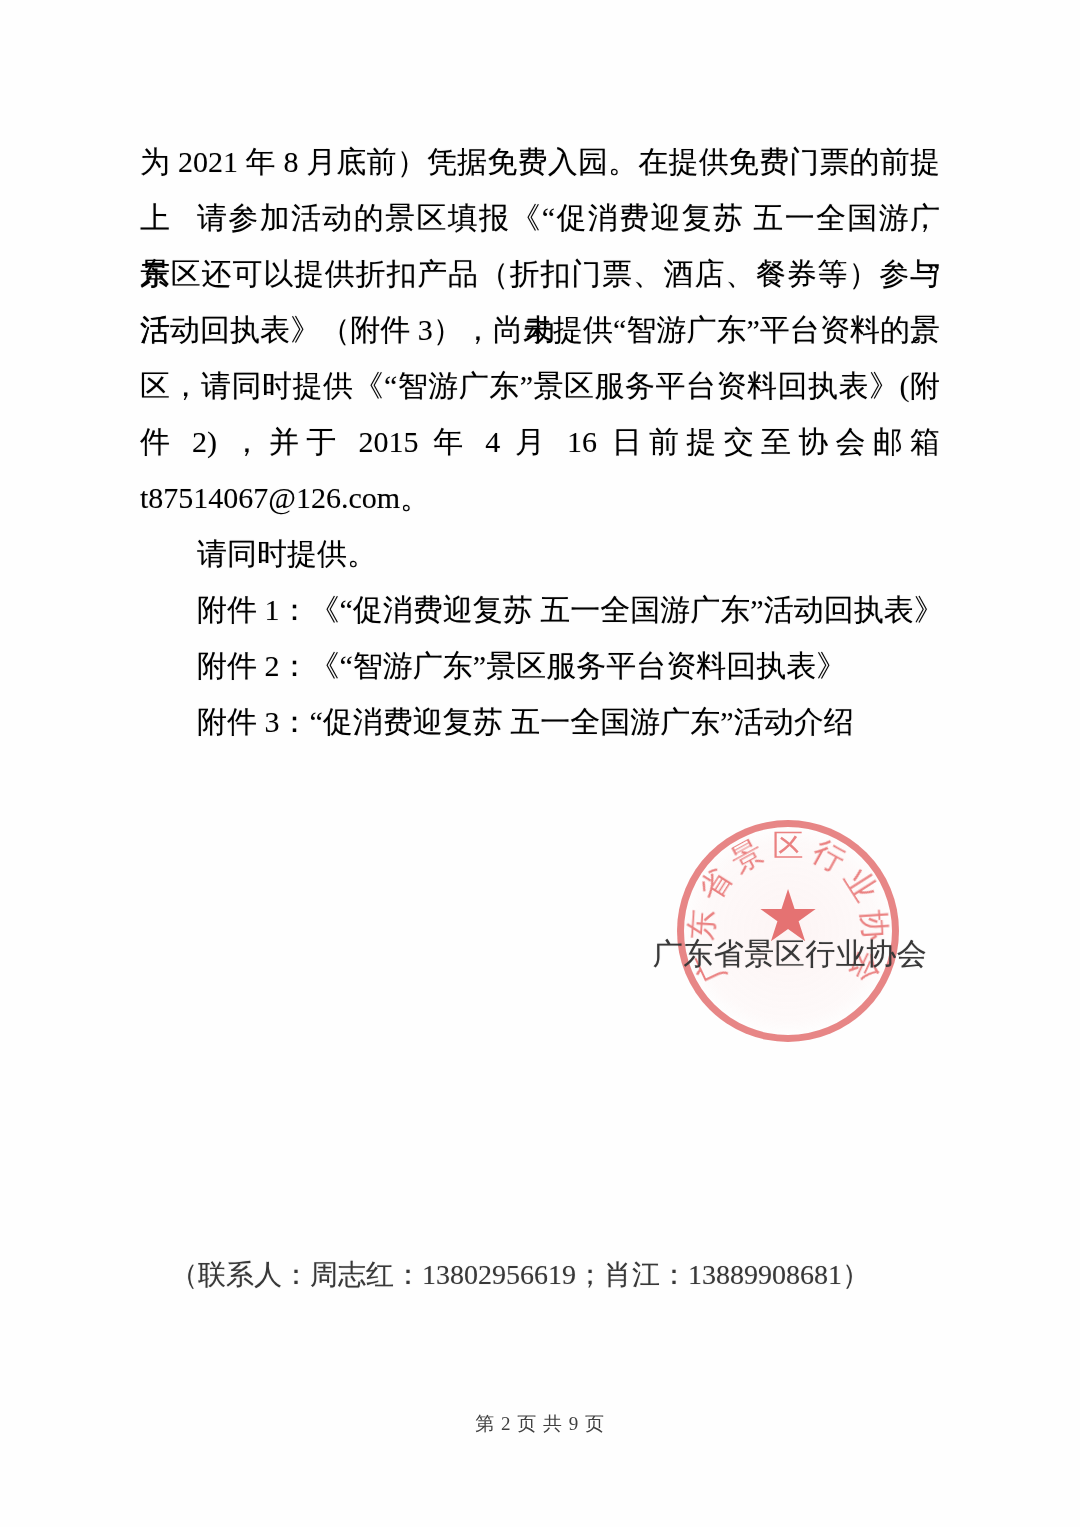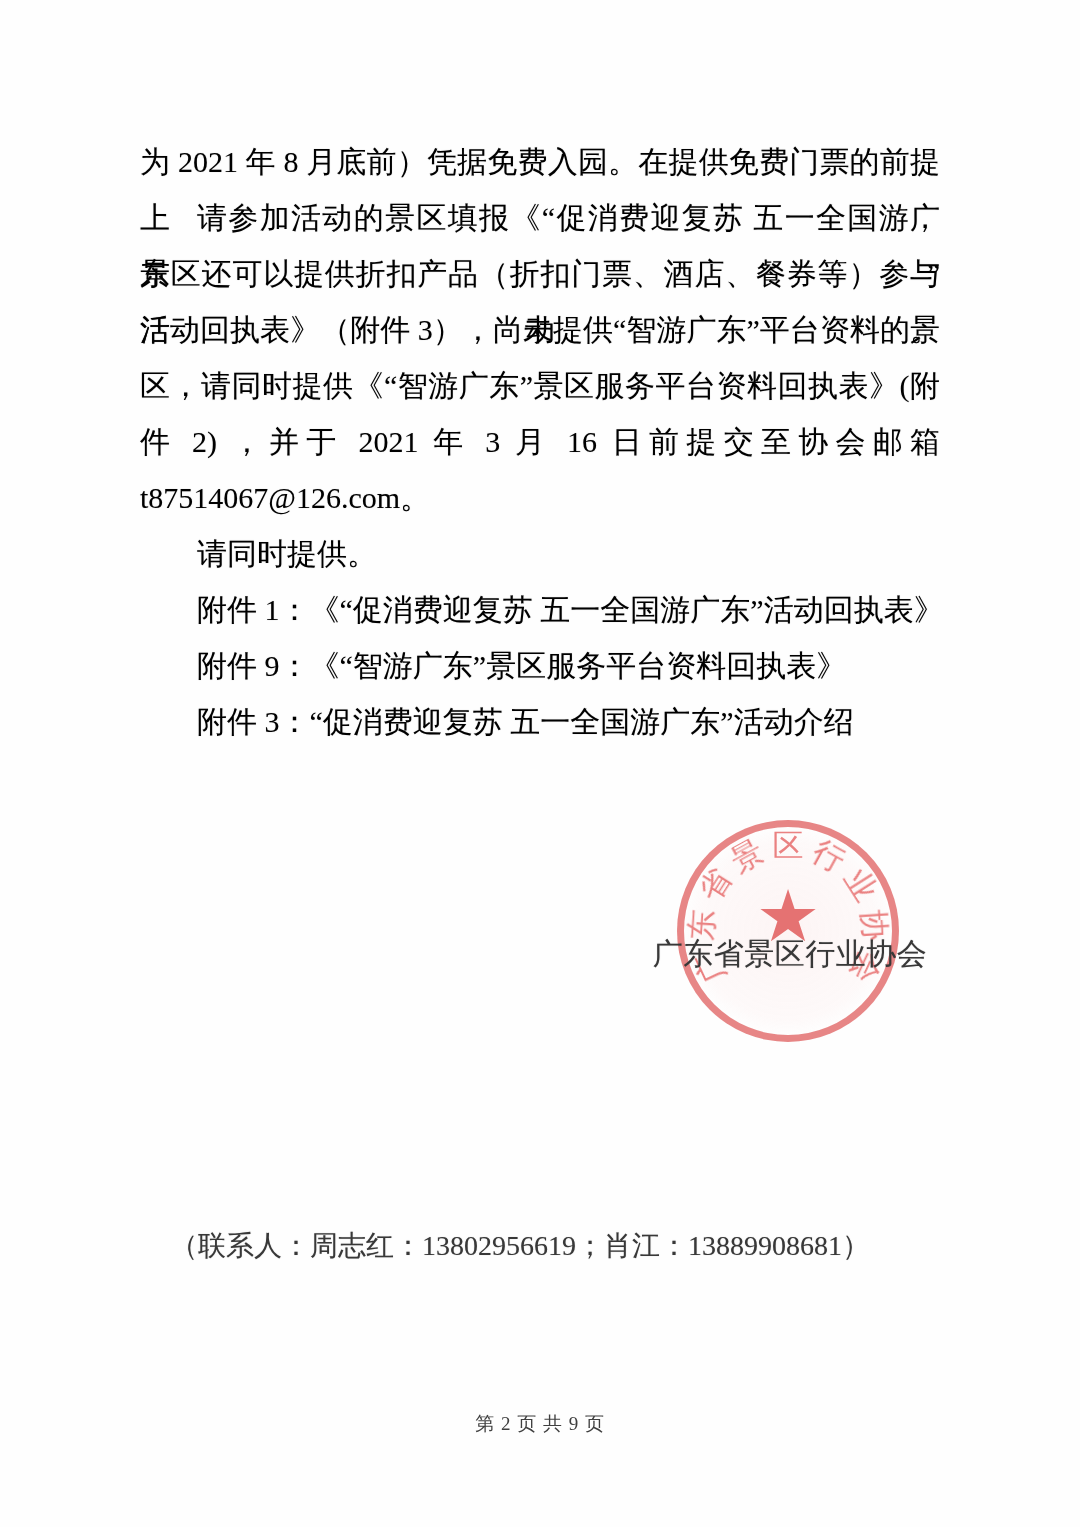--- a/index.html
+++ b/index.html
@@ -86,21 +86,21 @@
     text-shadow: 0 0 1px rgba(60,60,60,0.35);
     z-index: 2;
     white-space: nowrap;
   }
   .sig-org  { top: 936px; letter-spacing: 0.5px; text-align: center; }
   .sig-date { top: 993px; word-spacing: 4px; }
 
   .contact {
     position: absolute;
     left: 170px;
-    top: 1229px;
+    top: 1258px;
     font-size: 28px;
     line-height: 34px;
     color: #383838;
     text-shadow: 0 0 1px rgba(60,60,60,0.35);
     white-space: nowrap;
   }
   .footer {
     position: absolute;
     left: 0;
     top: 1412px;
@@ -116,25 +116,25 @@
 <body>
 
 <div class="page">
 
   <div class="body-text">
     <div class="line justify">为 2021 年 8 月底前）凭据免费入园。在提供免费门票的前提上，</div>
     <div class="line justify indent">请参加活动的景区填报《“促消费迎复苏 五一全国游广东”</div>
     <div class="line justify">景区还可以提供折扣产品（折扣门票、酒店、餐券等）参与活动。</div>
     <div class="line justify">活动回执表》（附件 3），尚未提供“智游广东”平台资料的景</div>
     <div class="line justify">区，请同时提供《“智游广东”景区服务平台资料回执表》(附</div>
-    <div class="line justify">件 2) ，并于 2021 年 3 月 16 日前提交至协会邮箱</div>
+    <div class="line justify">件 2) ，并于 2015 年 4 月 16 日前提交至协会邮箱</div>
     <div class="line">t87514067@126.com。</div>
     <div class="line indent">请同时提供。</div>
     <div class="line indent">附件 1：《“促消费迎复苏 五一全国游广东”活动回执表》</div>
-    <div class="line indent">附件 9：《“智游广东”景区服务平台资料回执表》</div>
+    <div class="line indent">附件 2：《“智游广东”景区服务平台资料回执表》</div>
     <div class="line indent">附件 3：“促消费迎复苏 五一全国游广东”活动介绍</div>
   </div>
 
   <div class="seal">
     <div class="seal-ring"></div>
     <div class="seal-arc">
         <span class="seal-char" style="left: 33.0575px; top: 147.345px; transform: translate(-50%, -50%) rotate(-115deg);">广</span>
         <span class="seal-char" style="left: 25.1841px; top: 105.375px; transform: translate(-50%, -50%) rotate(-86.25deg);">东</span>
         <span class="seal-char" style="left: 38.4683px; top: 64.7922px; transform: translate(-50%, -50%) rotate(-57.5deg);">省</span>
         <span class="seal-char" style="left: 69.635px; top: 35.6015px; transform: translate(-50%, -50%) rotate(-28.75deg);">景</span>

